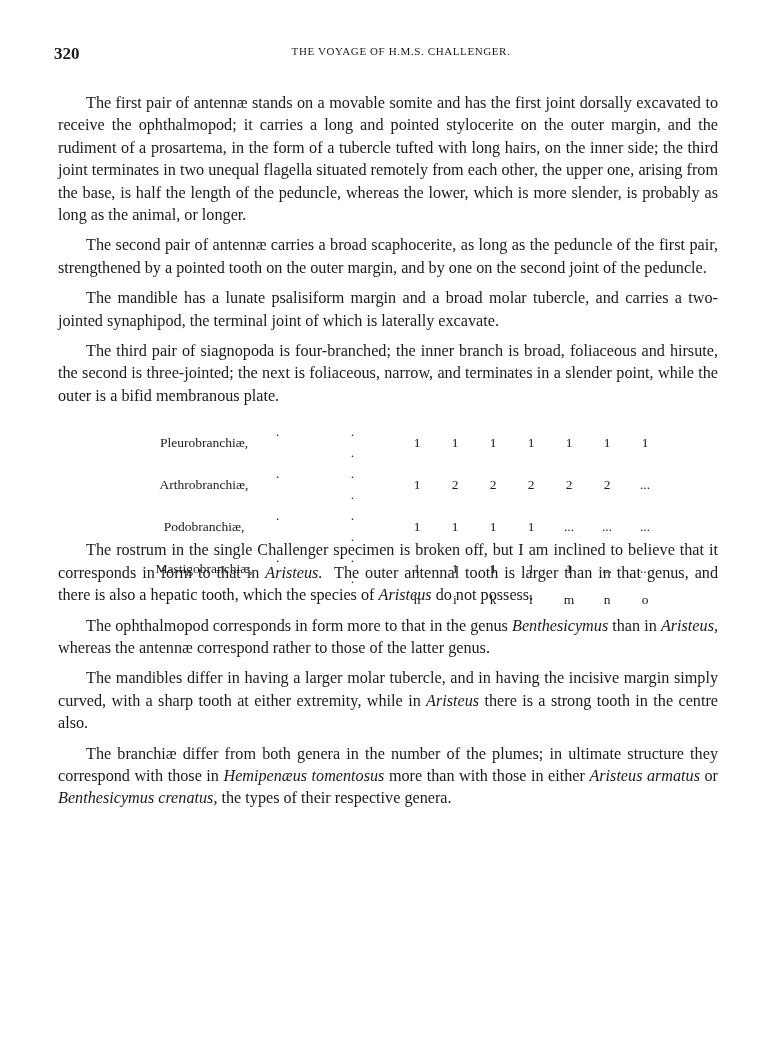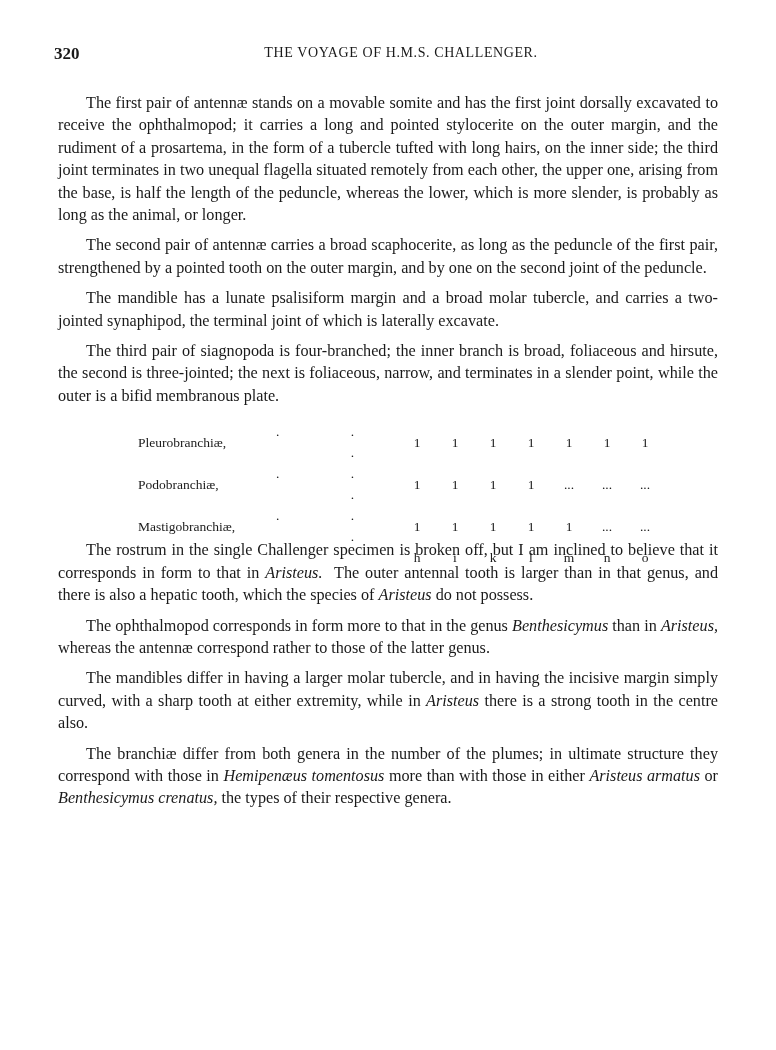--- a/index.html
+++ b/index.html
@@ -1,29 +1,29 @@
 <!DOCTYPE html>
 <html><head>
 <meta charset="utf-8">
 <style>
   html, body { margin: 0; padding: 0; background: #ffffff; }
   body { width: 776px; height: 1050px; position: relative; overflow: hidden;
          font-family: "Liberation Serif", "DejaVu Serif", serif; color: #1a1a1a; }
   .header { position: absolute; top: 44px; left: 46px; width: 684px; height: 22px; margin-left: 8px; }
   .page-num { position: absolute; left: 0; top: 0; font-size: 17px; font-weight: bold; }
   .running-title { position: absolute; left: 0; right: 0; top: 1px; text-align: center;
-                   font-size: 14px; letter-spacing: 0.6px; padding-left: 10px; }
+                   font-size: 11px; letter-spacing: 0.6px; padding-left: 10px; }
   .body { position: absolute; top: 84px; left: 50px; width: 676px; }
   p { margin: 8px; font-size: 16.2px; line-height: 22.4px; text-align: justify; text-indent: 28px; }
   p.gap { margin-top: 2px; }
   em { font-style: italic; }
   .table-wrap { margin: 14px 0 0 88px; height: 112px; position: relative; }
   table { border-collapse: collapse; font-size: 13.5px; }
   td { padding: 0; height: 21px; line-height: 21px; }
-  td.label { width: 132px; }
+  td.label { width: 132px; text-align: center; }
   td.dots { width: 118px; letter-spacing: 34px; text-align: right; padding-right: 10px; }
   td.val { width: 38px; text-align: center; }
   .after-table { margin-top: 6px; }
 </style>
 </head>
 <body>
 
 <div class="header">
   <span class="page-num">320</span>
   <div class="running-title">THE VOYAGE OF H.M.S. CHALLENGER.</div>
@@ -41,20 +41,31 @@
           <tr>
         <td class="label">Pleurobranchiæ,</td>
         <td class="dots">. . .</td>
         <td class="val">1</td>
         <td class="val">1</td>
         <td class="val">1</td>
         <td class="val">1</td>
         <td class="val">1</td>
         <td class="val">1</td>
         <td class="val">1</td>
+      </tr>
+      <tr>
+        <td class="label">Arthrobranchiæ,</td>
+        <td class="dots">. . .</td>
+        <td class="val">1</td>
+        <td class="val">2</td>
+        <td class="val">2</td>
+        <td class="val">2</td>
+        <td class="val">2</td>
+        <td class="val">2</td>
+        <td class="val">...</td>
       </tr>
       <tr>
         <td class="label">Podobranchiæ,</td>
         <td class="dots">. . .</td>
         <td class="val">1</td>
         <td class="val">1</td>
         <td class="val">1</td>
         <td class="val">1</td>
         <td class="val">...</td>
         <td class="val">...</td>

